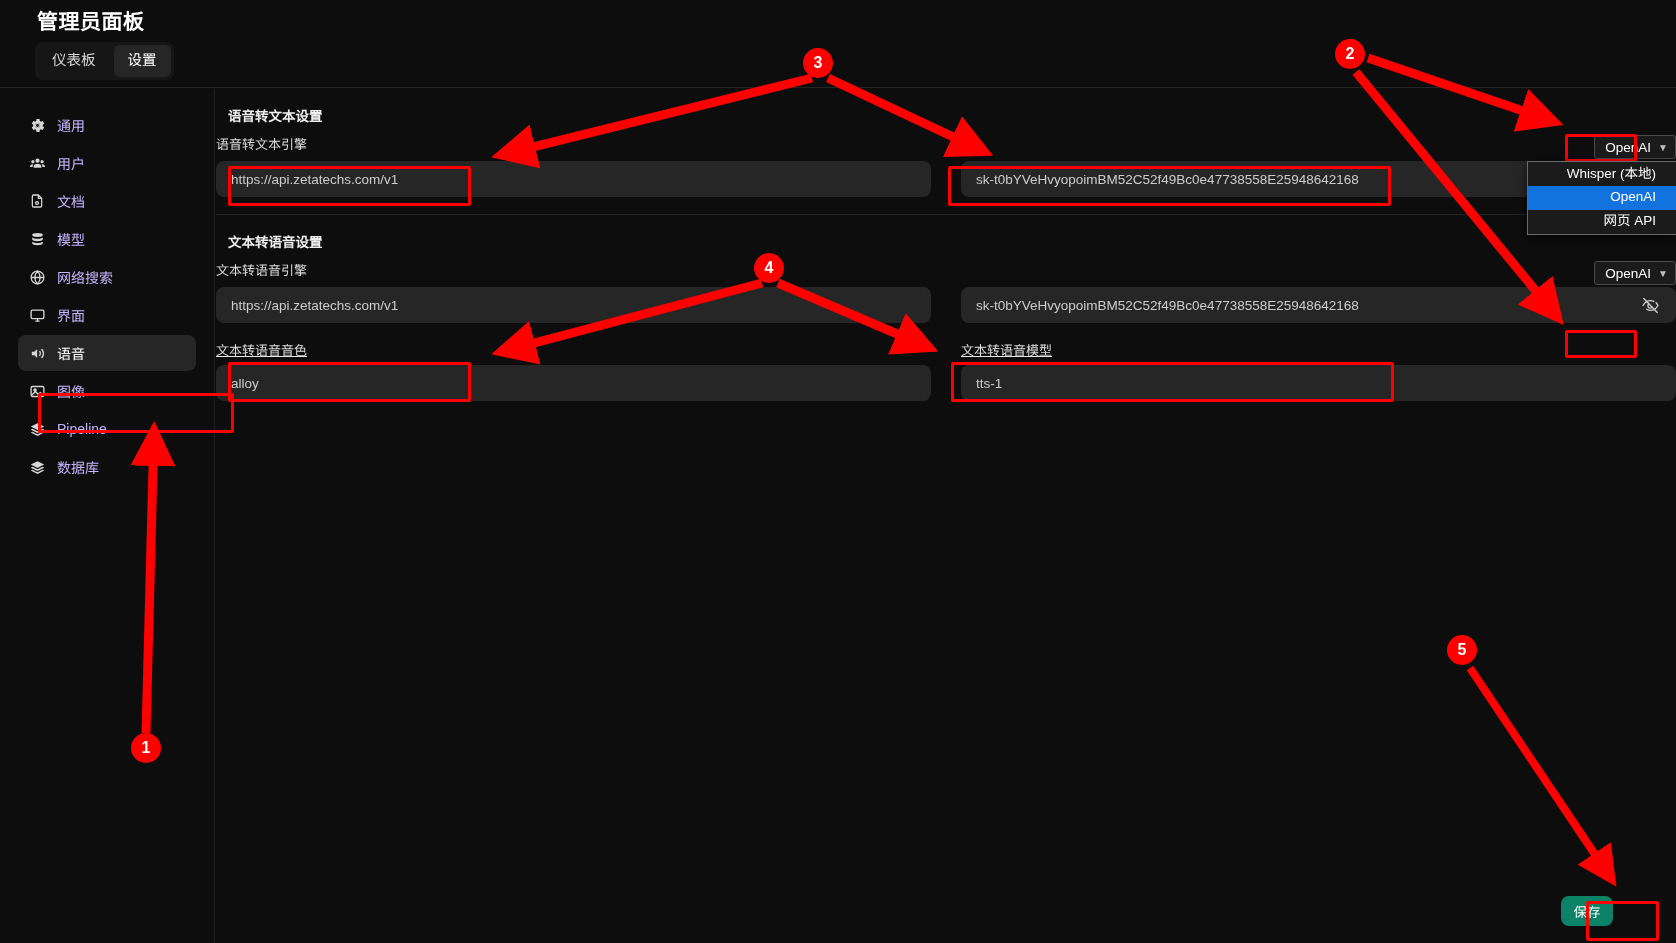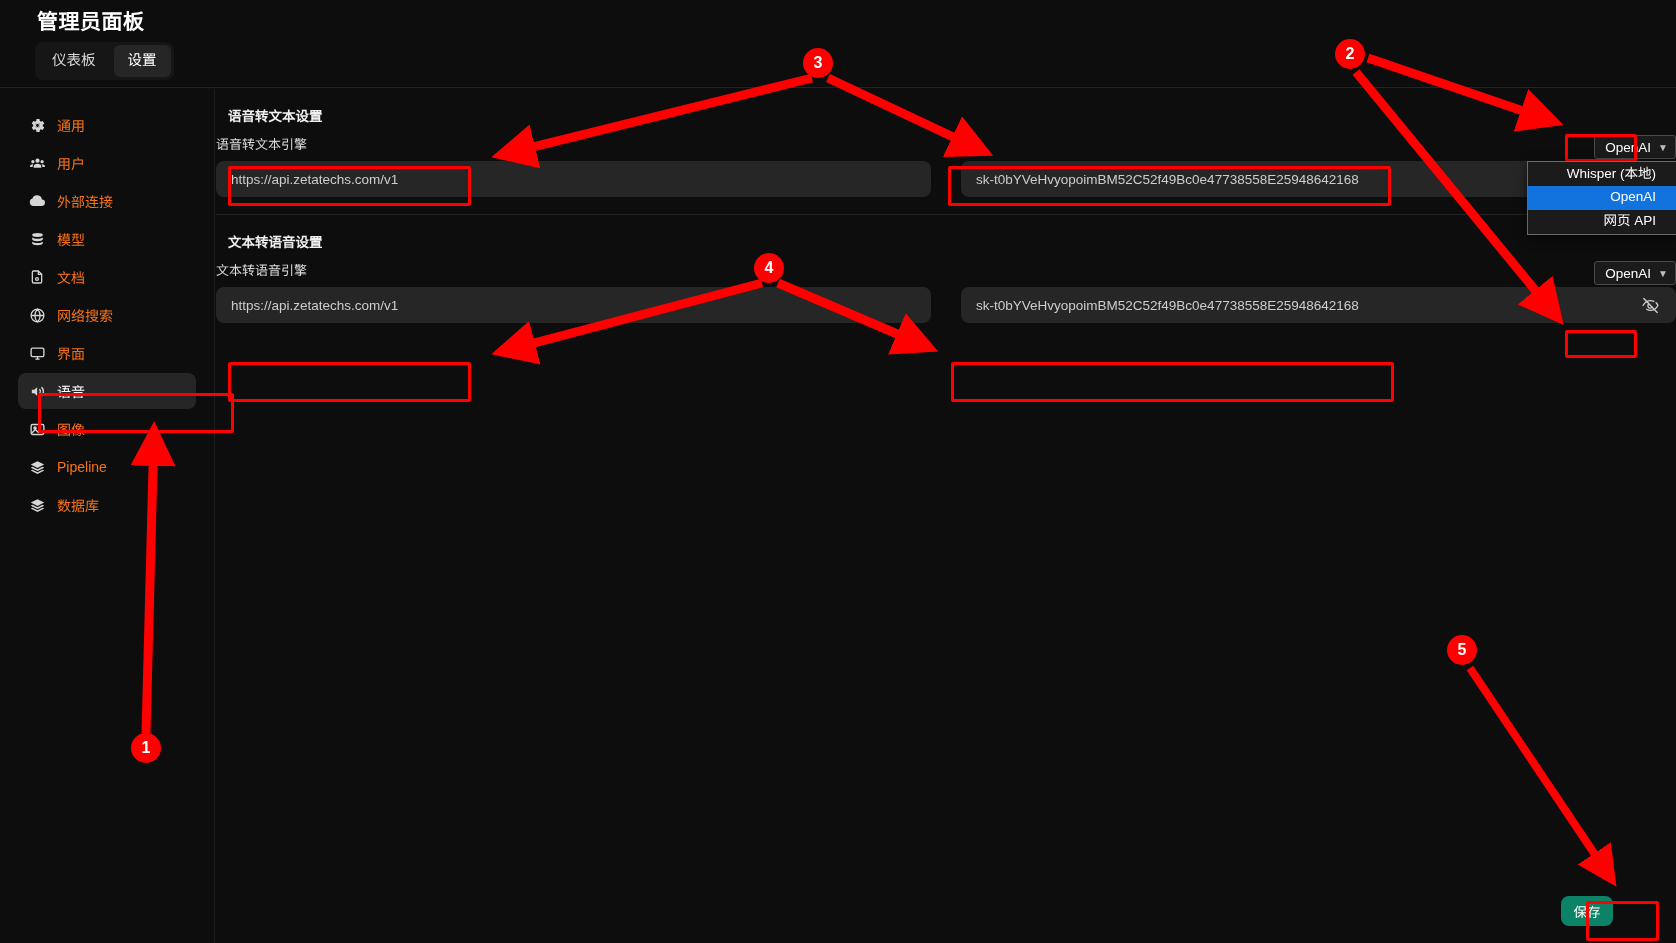--- a/index.html
+++ b/index.html
@@ -77,21 +77,21 @@
   .nav-item {
     position: relative;
     display: flex;
     align-items: center;
     gap: 11px;
     height: 36px;
     margin: 0 18px 2px 18px;
     padding: 0 10px;
     border-radius: 8px;
     font-size: 14px;
-    color: #f97316;
+    color: #c4b5fd;
     cursor: pointer;
     white-space: nowrap;
   }
   .nav-item .nv-ico {
     width: 18px; height: 18px;
     display: inline-flex;
     align-items: center;
     justify-content: center;
     flex: 0 0 18px;
     color: #d6d6d6;
@@ -282,49 +282,41 @@
             <circle cx="5.5" cy="9.5" r="2.3"></circle>
             <circle cx="18.5" cy="9.5" r="2.3"></circle>
             <path d="M12 12.5c-3 0-5.4 1.6-5.4 3.6V18h10.8v-1.9c0-2-2.4-3.6-5.4-3.6z"></path>
             <path d="M5.5 13c-2.2 0-4 1.2-4 2.7V17h3.6v-.9c0-1.1.5-2.1 1.4-2.9-.3-.1-.7-.2-1-.2z"></path>
             <path d="M18.5 13c-.3 0-.7.1-1 .2.9.8 1.4 1.8 1.4 2.9v.9h3.6v-1.3c0-1.5-1.8-2.7-4-2.7z"></path>
           </svg>
       </span>
       <span>用户</span>
     </div>
 
-    <div class="nav-item">
-      <span class="nv-ico">
-        <svg width="18" height="18" viewBox="0 0 24 24" fill="currentColor">
-            <path d="M18.6 10.1A6.5 6.5 0 006 8.8 5 5 0 006.5 18.5h11.8a4.2 4.2 0 00.3-8.4z"></path>
-          </svg>
-      </span>
-      <span>外部连接</span>
+
+    <div class="nav-item">
+      <span class="nv-ico">
+        <svg width="16" height="16" viewBox="0 0 24 24" fill="none" stroke="currentColor" stroke-width="1.9">
+            <path d="M14 3H7a2 2 0 00-2 2v14a2 2 0 002 2h10a2 2 0 002-2V8z"></path>
+            <path d="M14 3v5h5"></path>
+            <circle cx="12" cy="15" r="2.2"></circle>
+          </svg>
+      </span>
+      <span>文档</span>
     </div>
 
     <div class="nav-item">
       <span class="nv-ico">
         <svg width="17" height="17" viewBox="0 0 24 24" fill="currentColor">
             <ellipse cx="12" cy="5.5" rx="7.5" ry="2.8"></ellipse>
             <path d="M4.5 9.2v2.3c0 1.5 3.4 2.8 7.5 2.8s7.5-1.3 7.5-2.8V9.2c-1.6 1.2-4.4 1.9-7.5 1.9s-5.9-.7-7.5-1.9z"></path>
             <path d="M4.5 15v2.3c0 1.5 3.4 2.8 7.5 2.8s7.5-1.3 7.5-2.8V15c-1.6 1.2-4.4 1.9-7.5 1.9S6.1 16.2 4.5 15z"></path>
           </svg>
       </span>
       <span>模型</span>
-    </div>
-
-    <div class="nav-item">
-      <span class="nv-ico">
-        <svg width="16" height="16" viewBox="0 0 24 24" fill="none" stroke="currentColor" stroke-width="1.9">
-            <path d="M14 3H7a2 2 0 00-2 2v14a2 2 0 002 2h10a2 2 0 002-2V8z"></path>
-            <path d="M14 3v5h5"></path>
-            <circle cx="12" cy="15" r="2.2"></circle>
-          </svg>
-      </span>
-      <span>文档</span>
     </div>
 
     <div class="nav-item">
       <span class="nv-ico">
         <svg width="17" height="17" viewBox="0 0 24 24" fill="none" stroke="currentColor" stroke-width="1.8">
             <circle cx="12" cy="12" r="9"></circle>
             <path d="M3 12h18M12 3c2.5 2.7 3.8 5.8 3.8 9S14.5 18.3 12 21c-2.5-2.7-3.8-5.8-3.8-9S9.5 5.7 12 3z"></path>
           </svg>
       </span>
       <span>网络搜索</span>
@@ -444,20 +436,30 @@
             <svg width="19" height="19" viewBox="0 0 24 24" fill="none" stroke="currentColor" stroke-width="1.7" stroke-linecap="round">
               <path d="M2.6 12S6 5.8 12 5.8c1.6 0 3 .45 4.2 1.1"></path>
               <path d="M19.1 8.5c1.4 1.4 2.3 3.5 2.3 3.5S18 18.2 12 18.2c-1.9 0-3.5-.6-4.8-1.4"></path>
               <path d="M9.9 9.9a3 3 0 104.2 4.2"></path>
               <path d="M3.5 3.2l17 17.6"></path>
             </svg>
           </span>
         </div>
       </div>
 
+      <div class="row" style="margin-top:17px;">
+        <div class="col">
+          <div class="field-label">文本转语音音色</div>
+          <input class="input-box" type="text" value="alloy" style="">
+        </div>
+        <div class="col">
+          <div class="field-label">文本转语音模型</div>
+          <input class="input-box" type="text" value="tts-1" style="">
+        </div>
+      </div>
     </section>
 
     <button class="save-btn" style="left:1345px; top:807px;">保存</button>
   </main>
 
   <svg id="annotations" viewBox="0 0 1676 943" xmlns="http://www.w3.org/2000/svg">
     <defs>
       <marker id="ah" viewBox="0 0 10 10" refX="8" refY="5" markerWidth="5" markerHeight="5" orient="auto-start-reverse">
         <path d="M 0 0 L 10 5 L 0 10 z" fill="#ff0000"></path>
       </marker>

